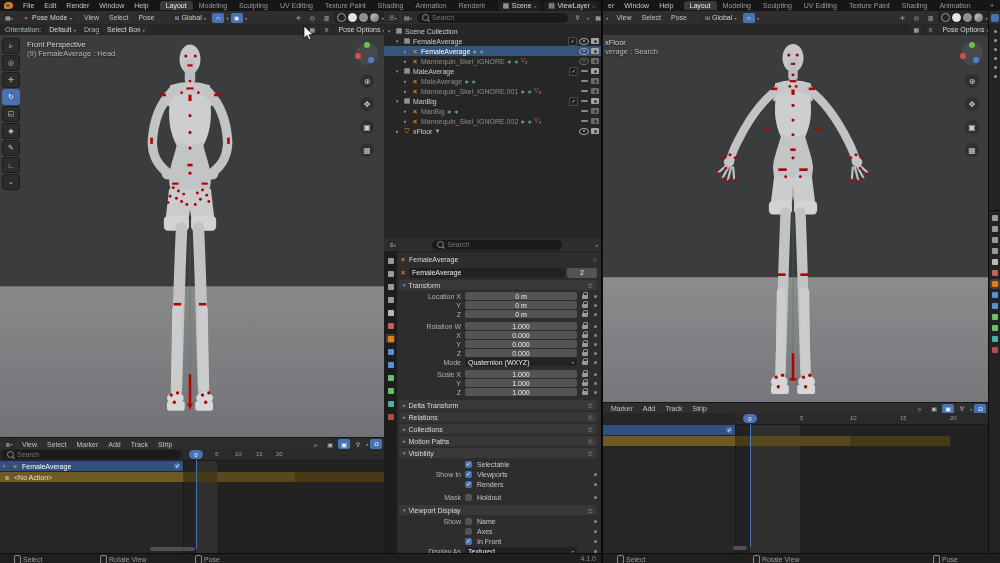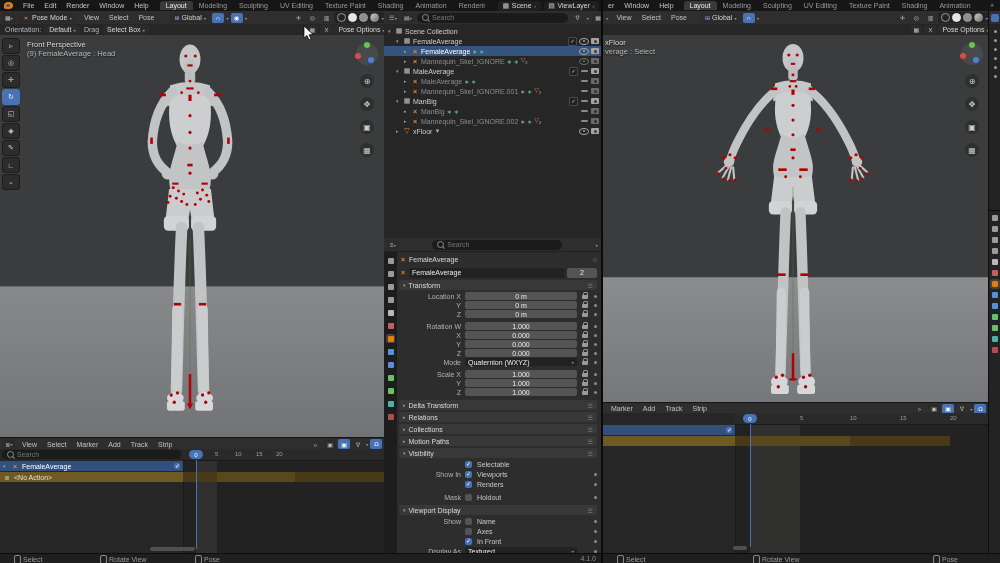--- a/index.html
+++ b/index.html
@@ -808,21 +808,21 @@
       <span class="pill" style="height:9px;">
           <span>Pose Options</span>
           <span class="caret">▾</span>
         </span>
     </span>
   </div>
 
   <div class="abs vp" style="left:603px;top:35px;width:385px;height:367px;background:linear-gradient(#3b3c3d 0 66%,#8a8c8e 66.1%,#75777a 100%);">
     <div class="overlay-txt" style="left:2px;top:3px;">
       <div>xFloor</div>
-      <div class="l2">verage : Select</div>
+      <div class="l2">verage : Search</div>
     </div>
     <svg class="abs" style="left:85px;top:5px;" width="210" height="368" viewBox="0 0 200 350">
       <g fill="#c6c7c9" stroke="none">
         <ellipse cx="100" cy="17" rx="10" ry="13.5"></ellipse>
         <ellipse cx="100" cy="24" rx="5.5" ry="7.5" fill="#c0c1c3"></ellipse>
         <rect x="95.5" y="27" width="9" height="11" rx="3" fill="#bcbdbf"></rect>
         <path d="M83,41 Q100,35 117,41 L119,58 Q100,52 81,58 Z"></path>
         <path d="M84,52 C81,70 84,82 88,91 Q100,99 112,91 C116,82 119,70 116,52 Q100,46 84,52 Z" fill="#cdced0"></path>
         <path d="M89,89 C86,102 82,110 81,120 Q81,132 85,136 L115,136 Q119,132 119,120 C118,110 114,102 111,89 Q100,96 89,89 Z" fill="#c3c4c6"></path>
         <path d="M82,130 L118,130 L122,162 L103,166 L100,148 L97,166 L78,162 Z" fill="#cbccce"></path>

